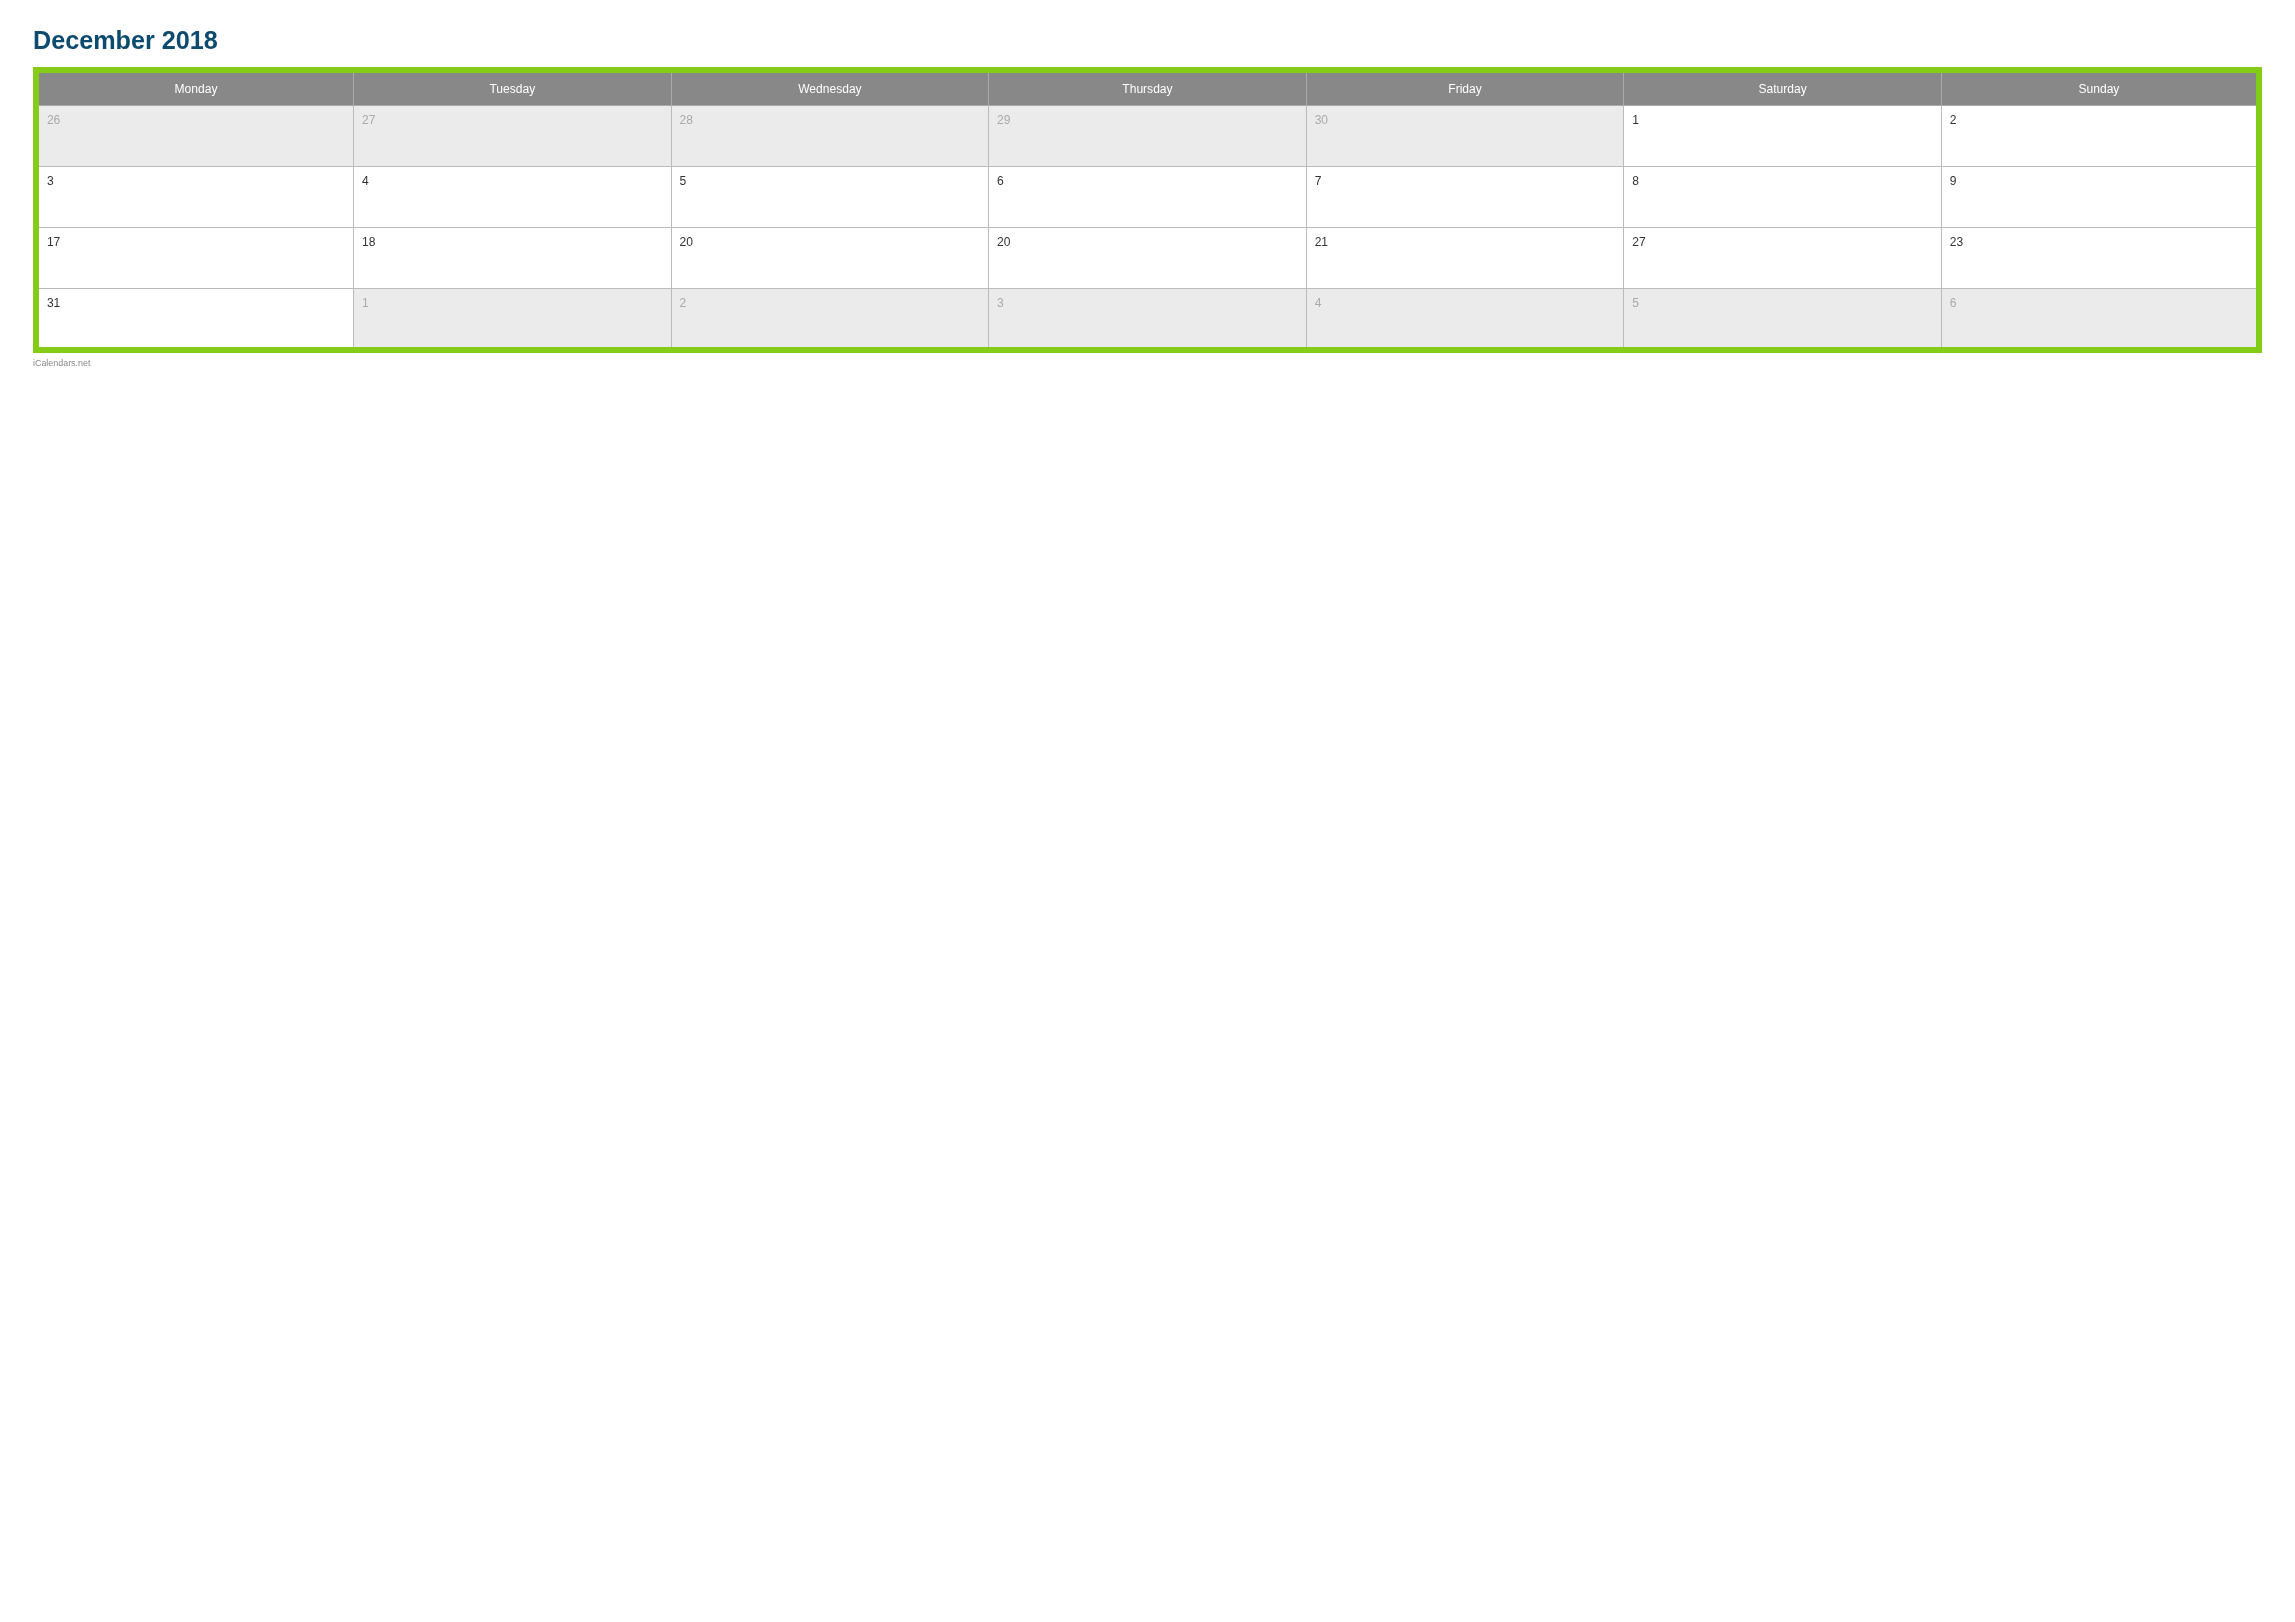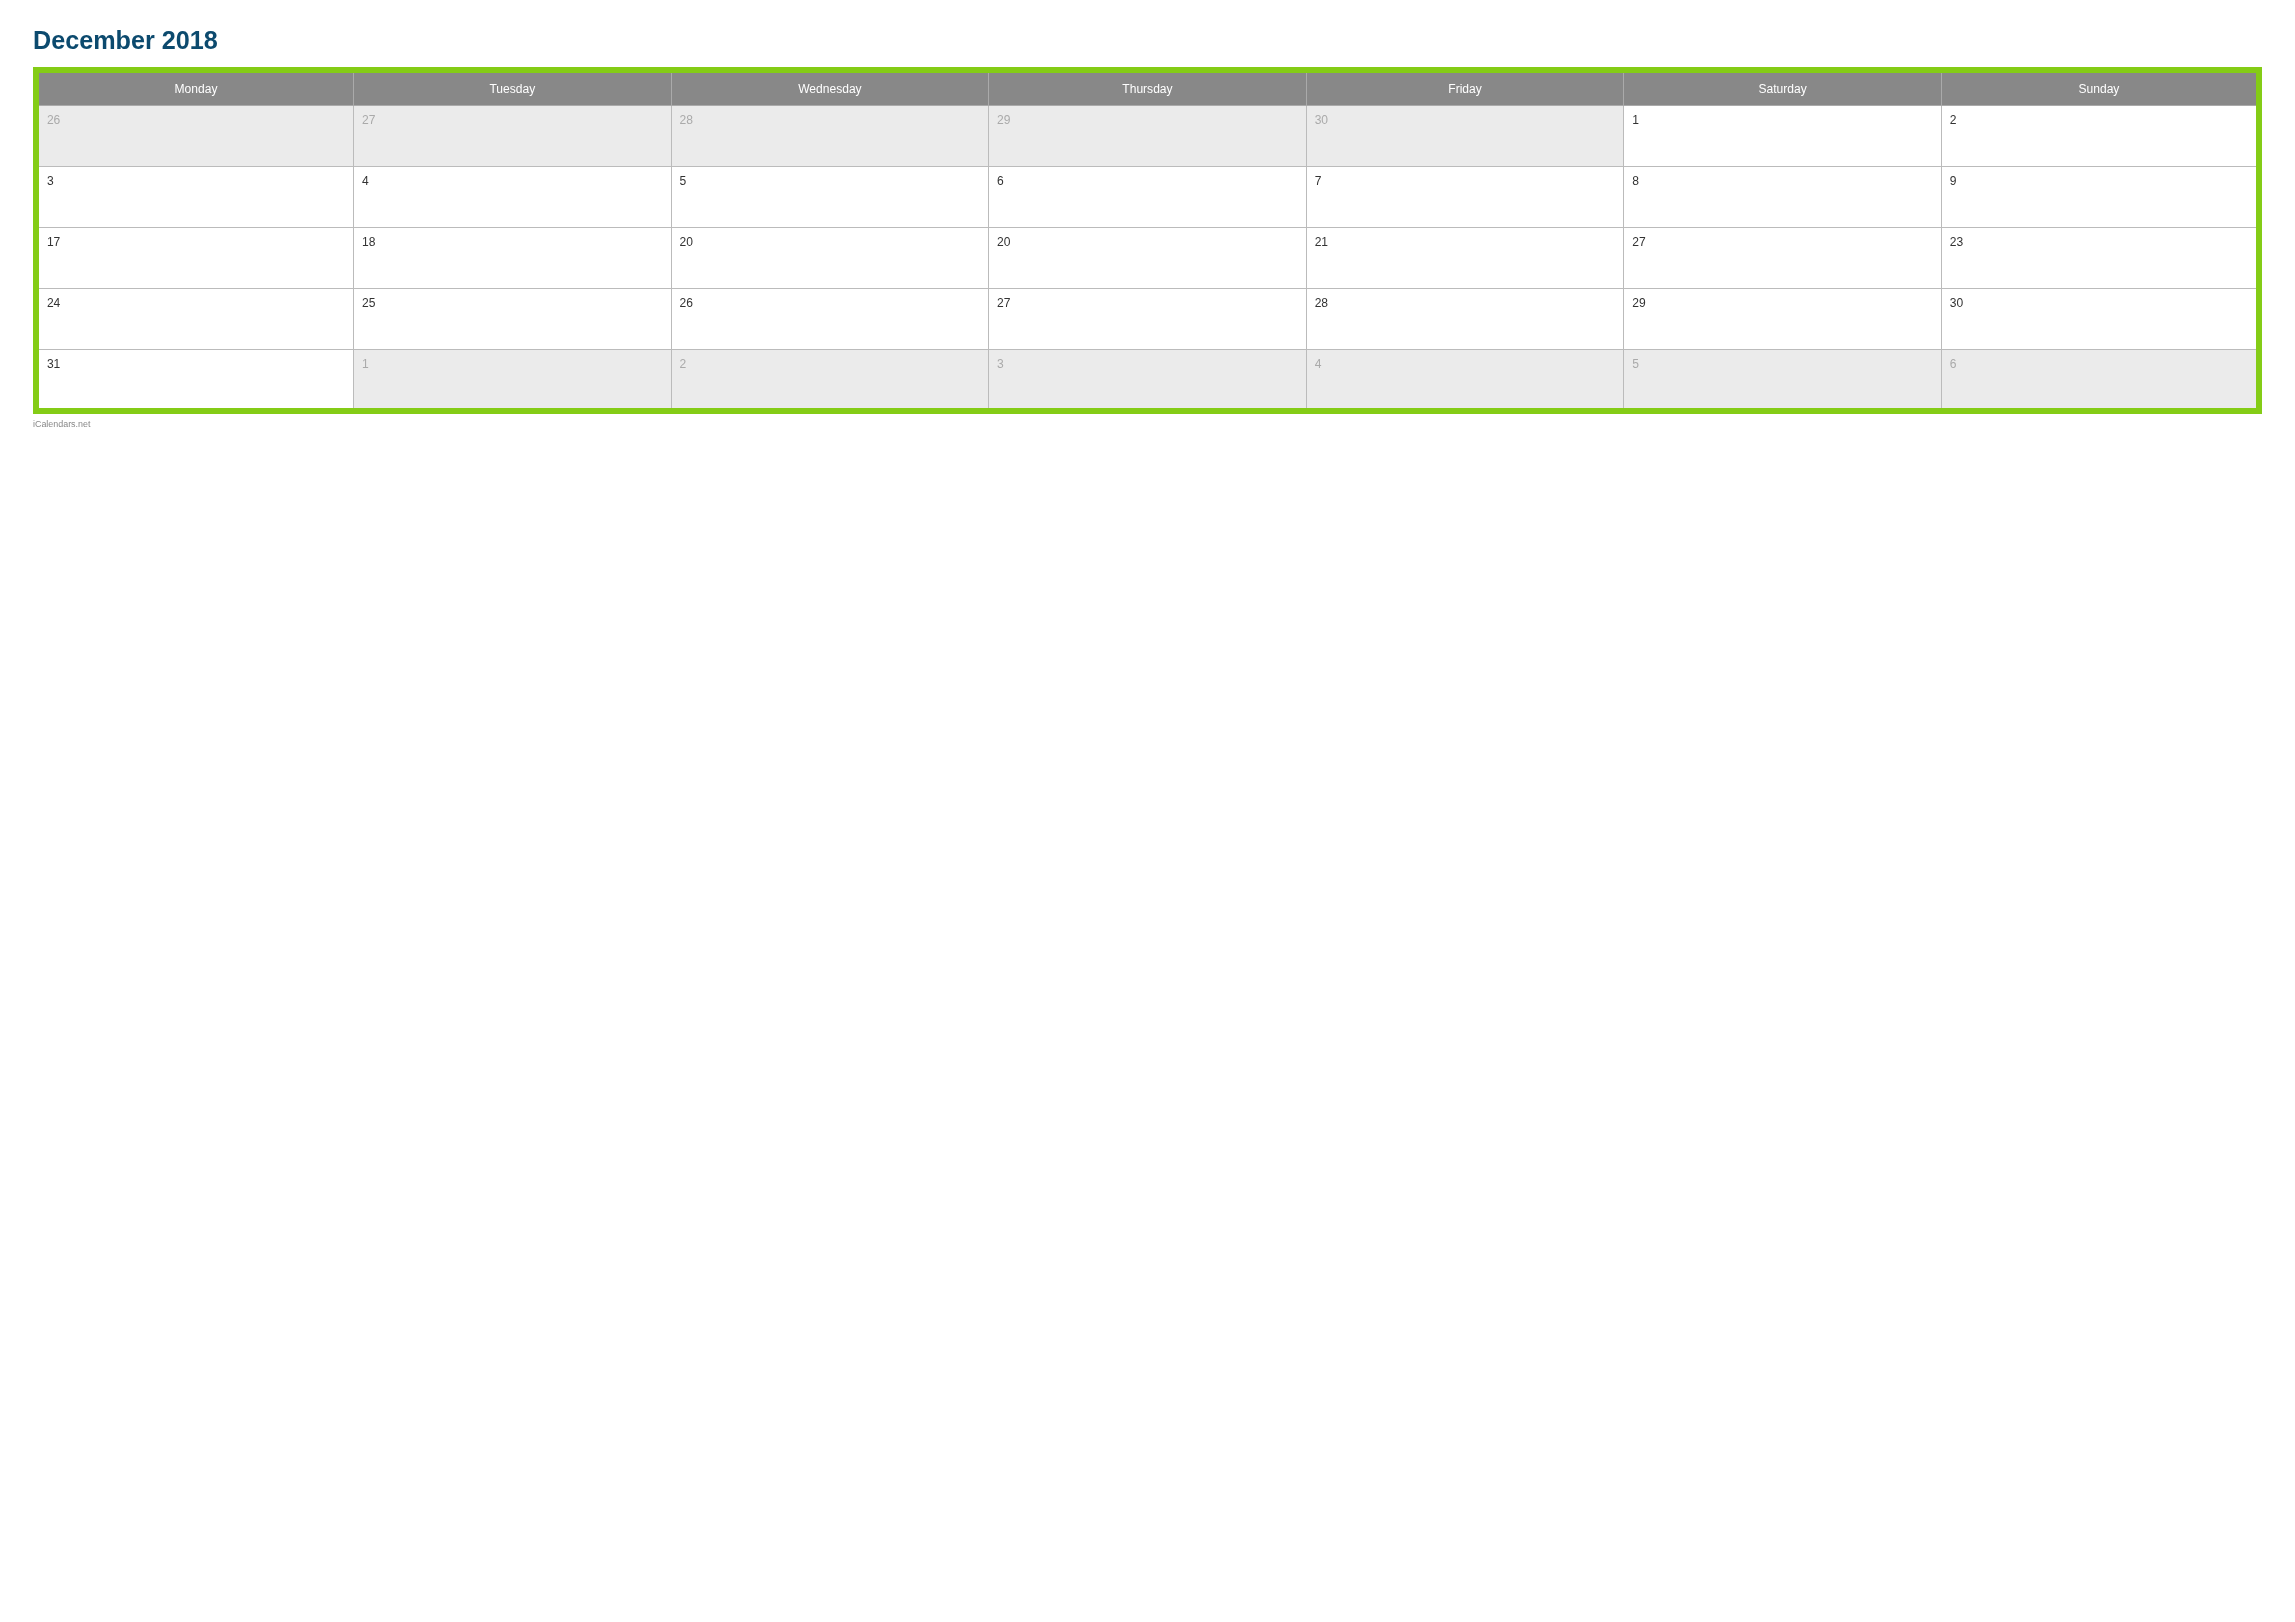--- a/index.html
+++ b/index.html
@@ -100,29 +100,20 @@
       <tr>
         <td>17</td>
         <td>18</td>
         <td>20</td>
         <td>20</td>
         <td>21</td>
         <td>27</td>
         <td>23</td>
       </tr>
       <tr>
-        <td>24</td>
-        <td>25</td>
-        <td>26</td>
-        <td>27</td>
-        <td>28</td>
-        <td>29</td>
-        <td>30</td>
-      </tr>
-      <tr>
         <td>31</td>
         <td class="other-month">1</td>
         <td class="other-month">2</td>
         <td class="other-month">3</td>
         <td class="other-month">4</td>
         <td class="other-month">5</td>
         <td class="other-month">6</td>
       </tr>
     </tbody>
 </table>

